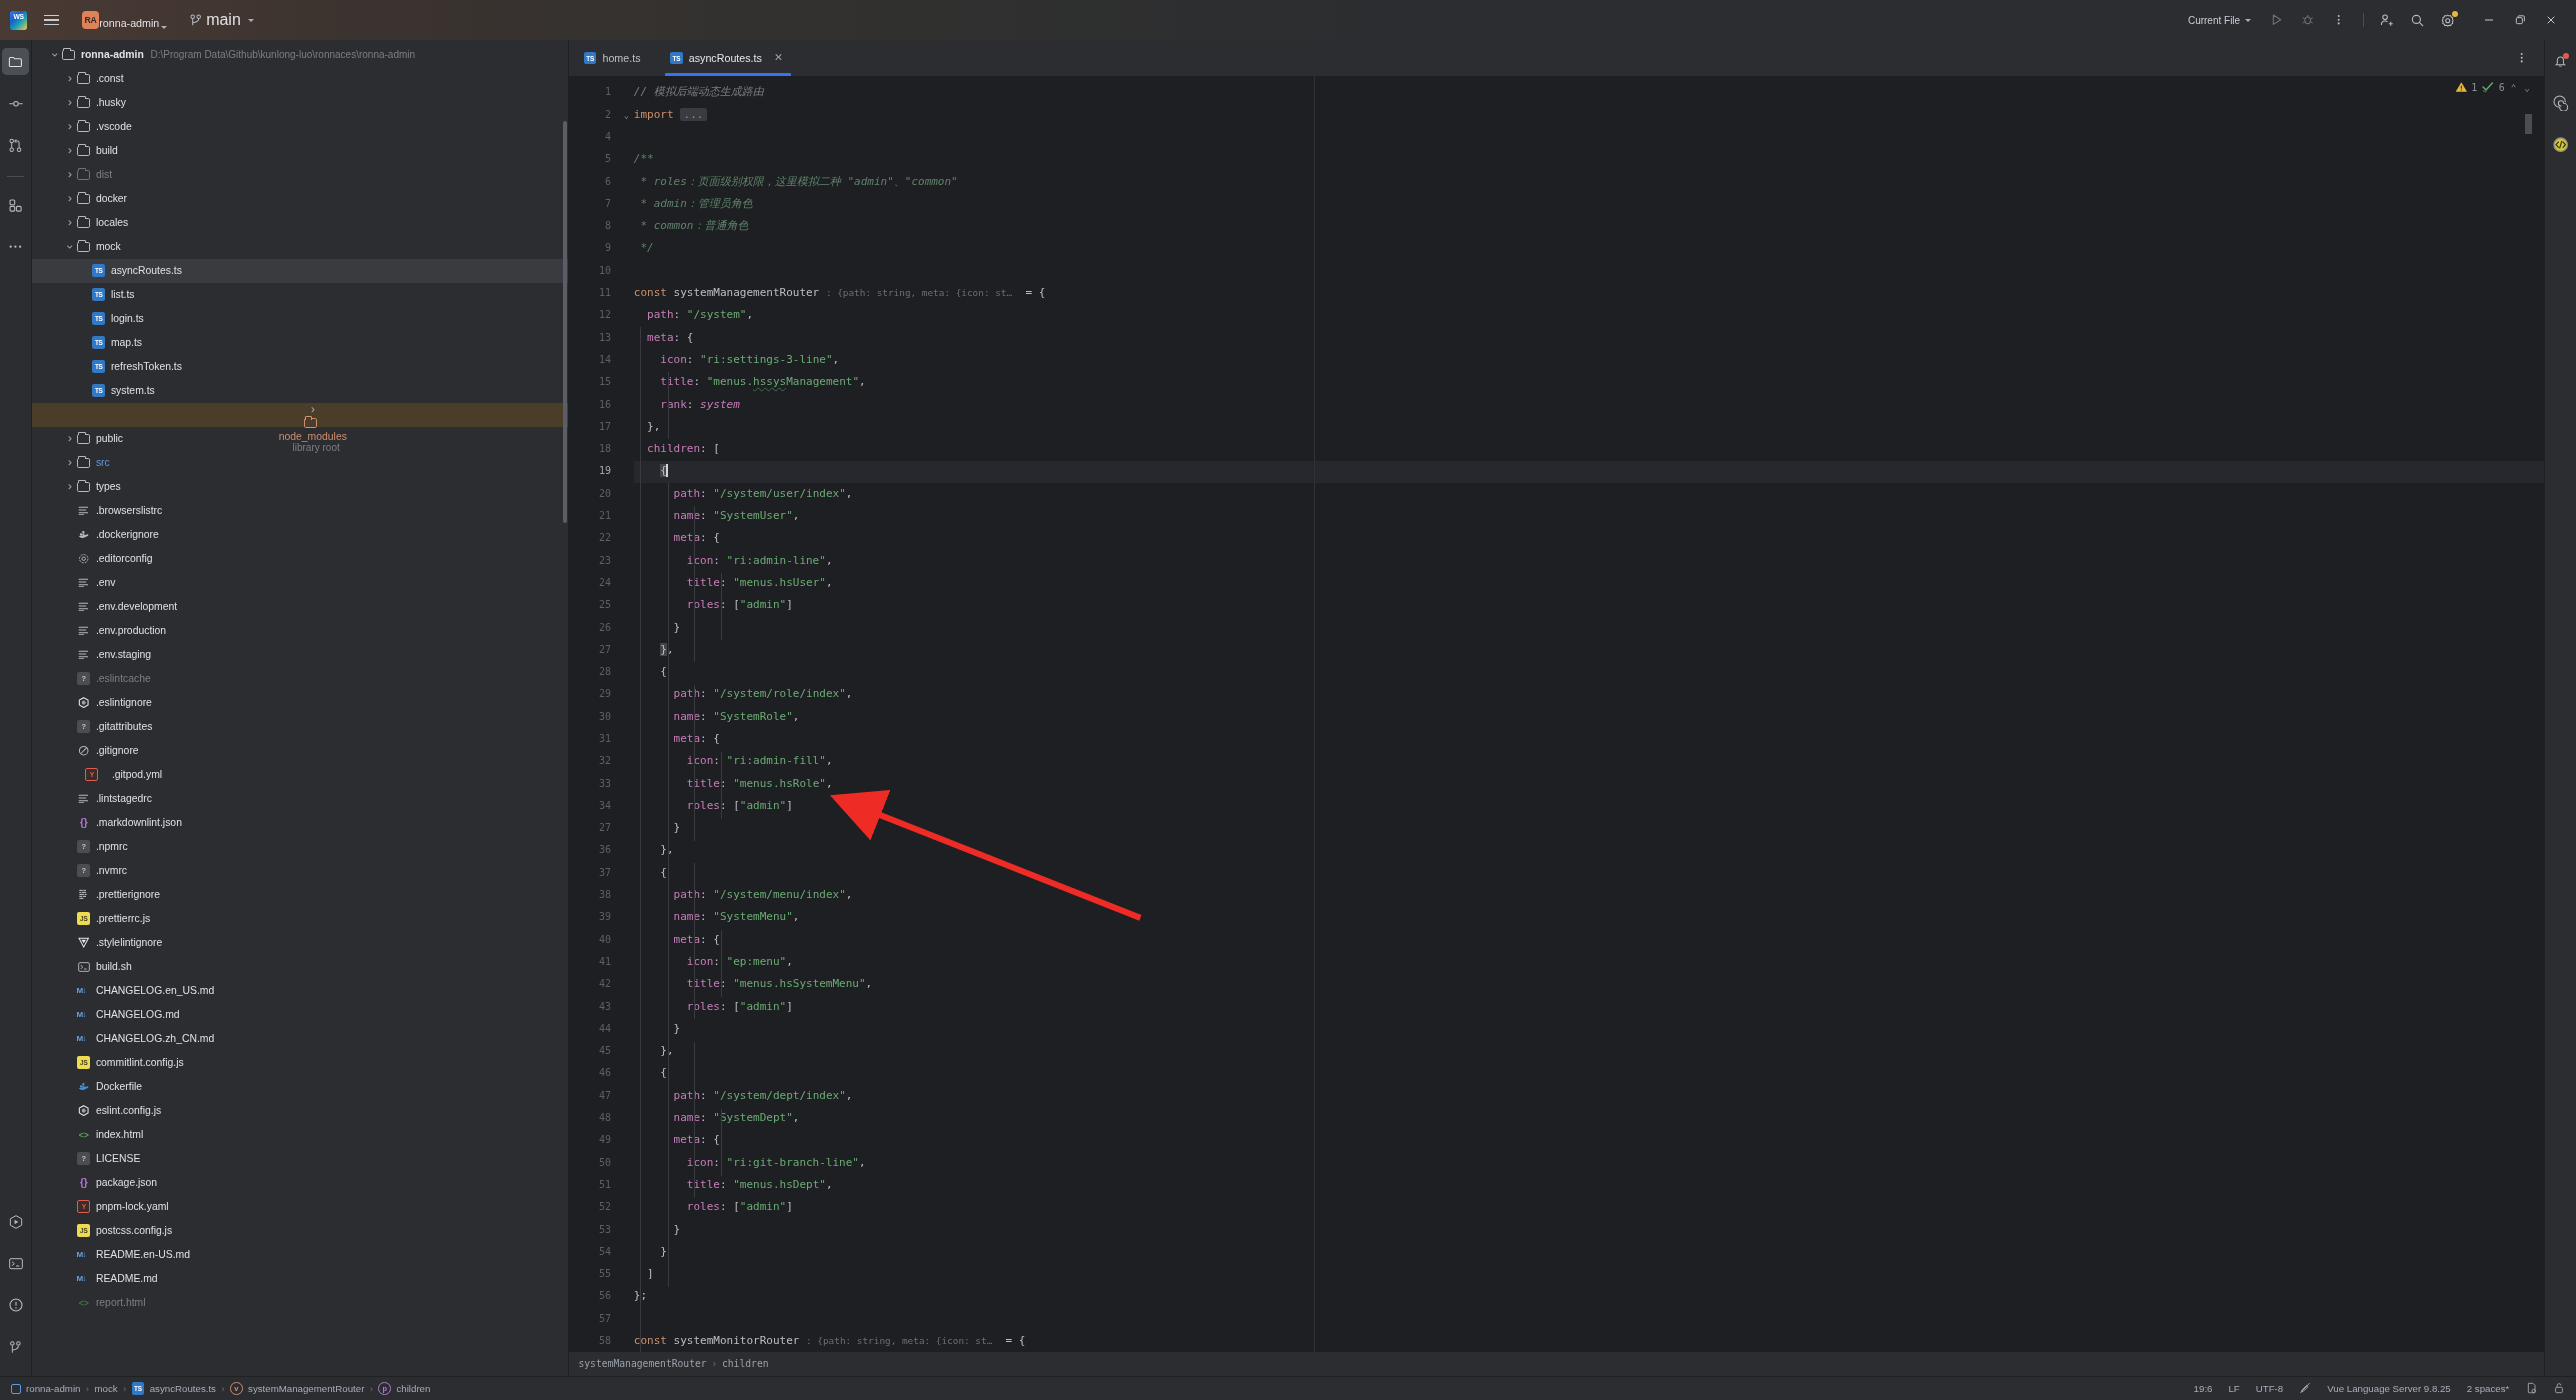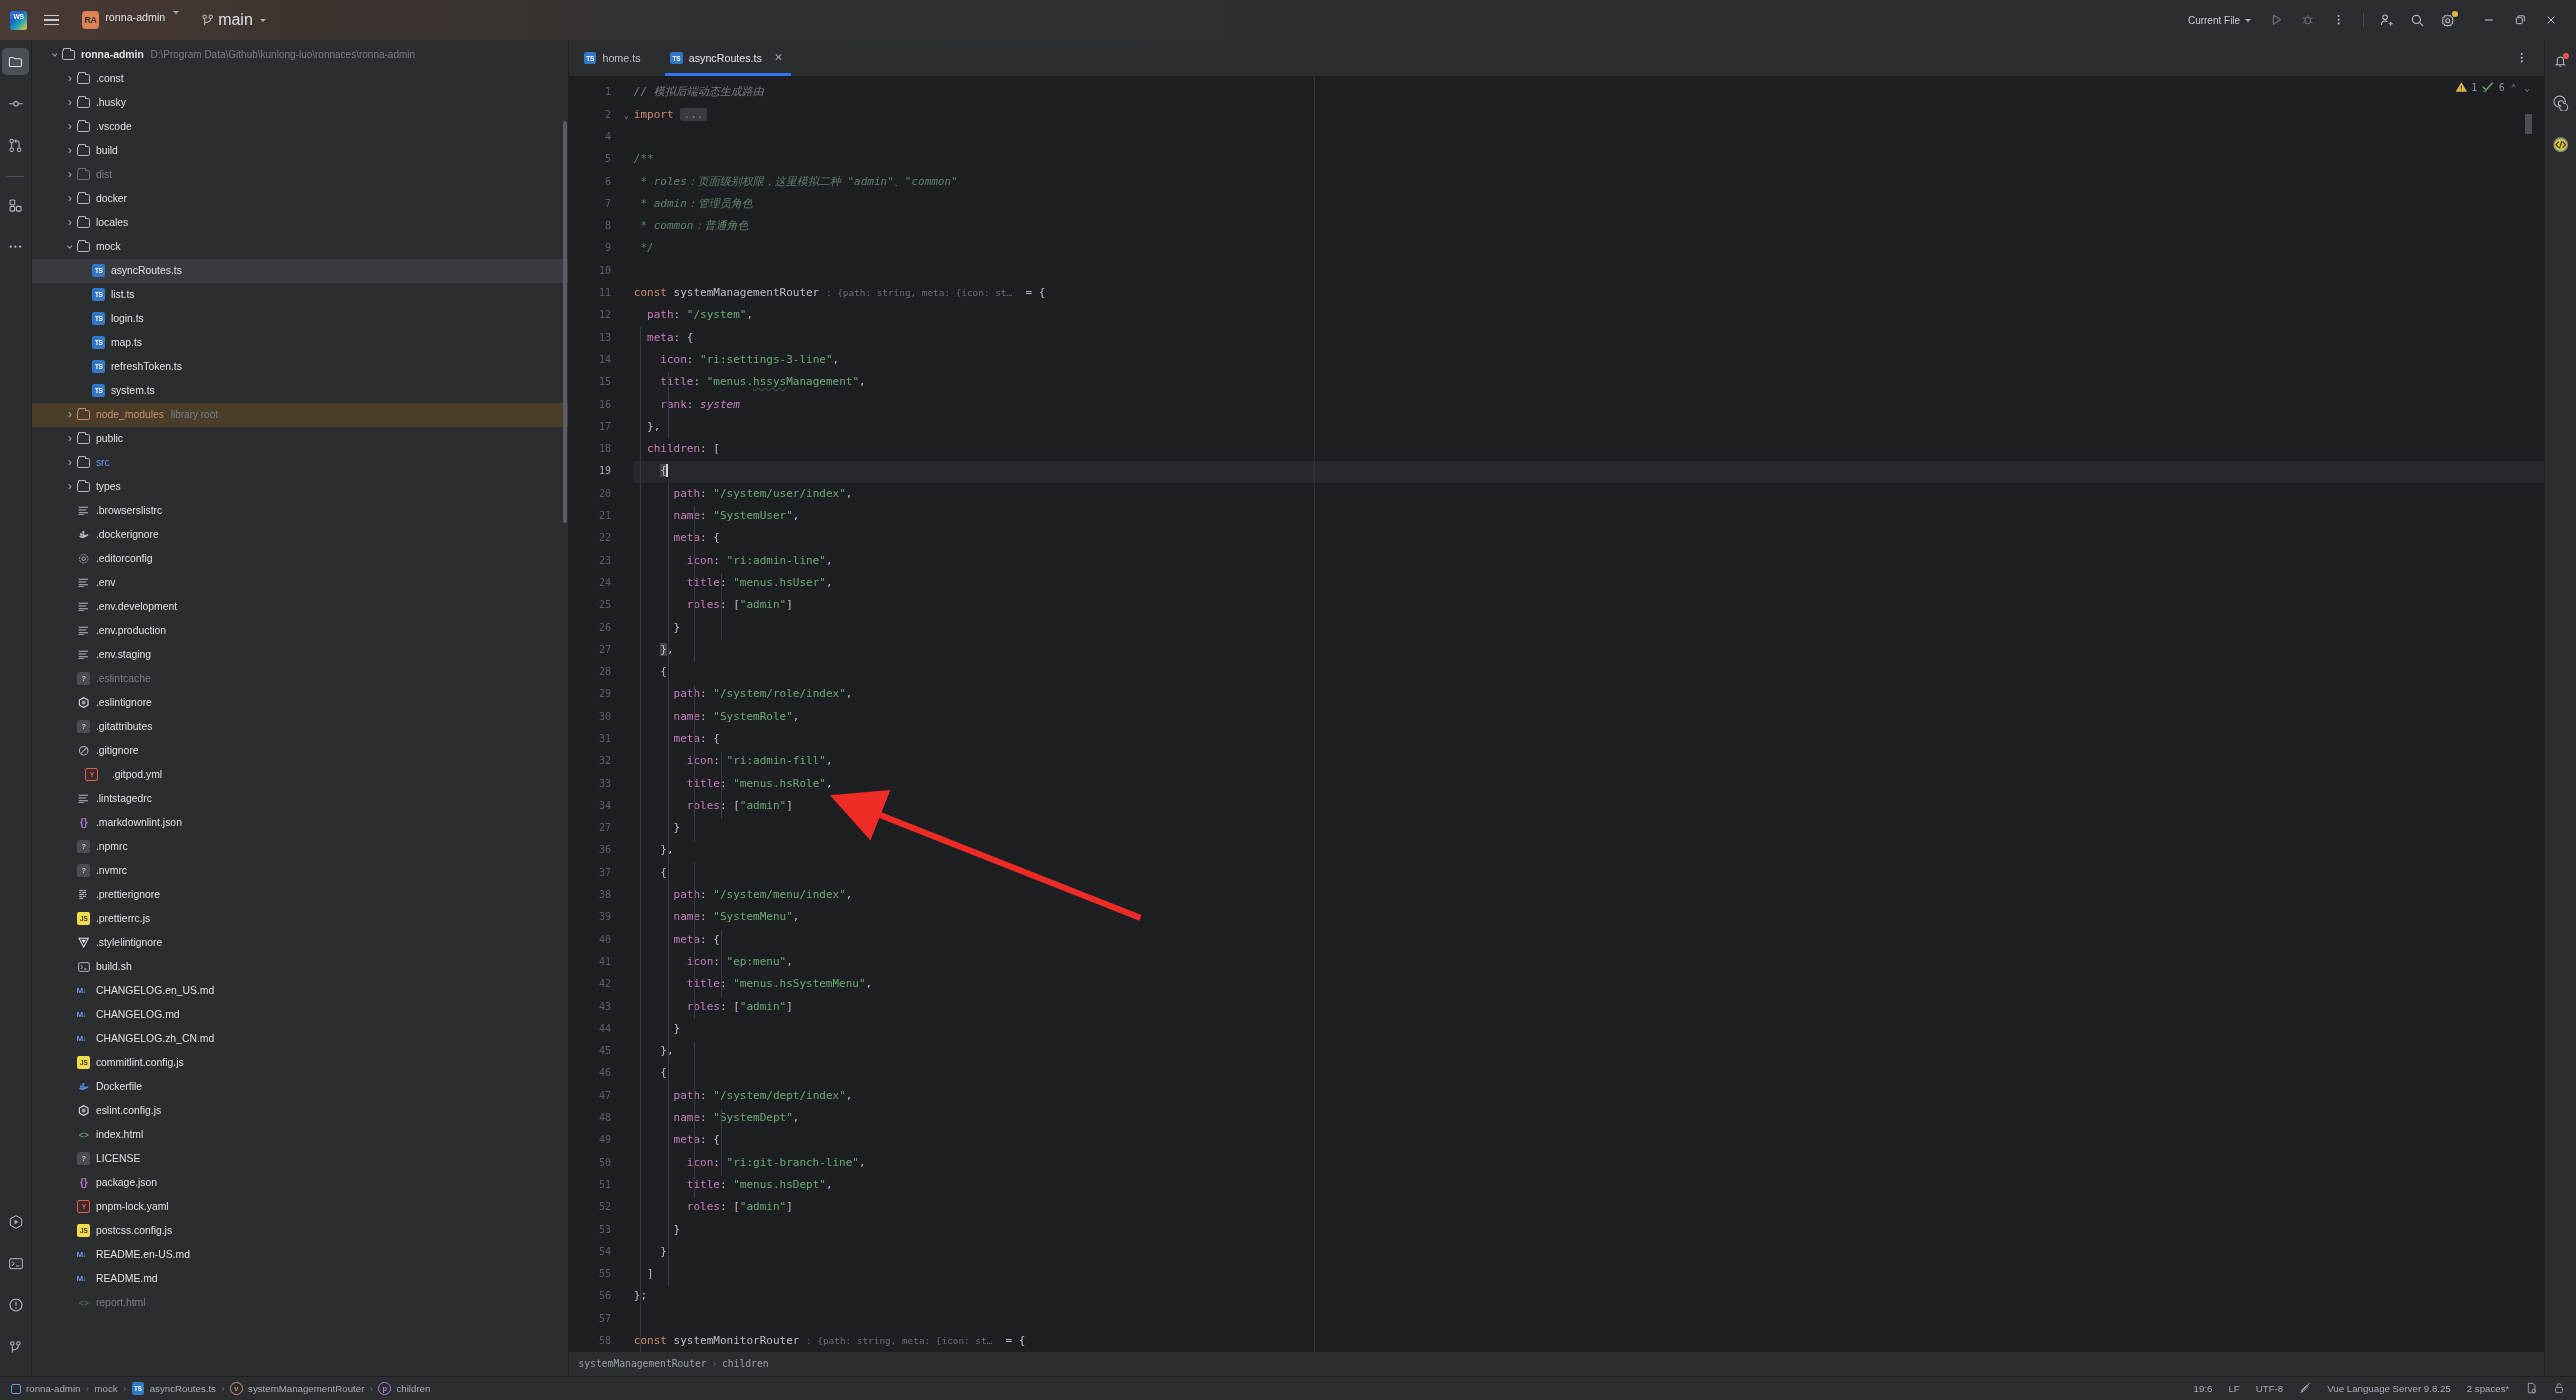--- a/index.html
+++ b/index.html
@@ -23,21 +23,21 @@
   .tb-ws { width: 24px; height: 24px; display:flex; align-items:center; justify-content:center; }
   .ws-logo { width: 17.4px; height: 19px; border-radius: 2.7px;
     background: linear-gradient(135deg,#2a7ff0 0%,#1f5fc4 35%,#17a2b8 60%,#f7c948 100%);
     position: relative; }
   .ws-logo::after{ content:"WS"; position:absolute; inset:2.7px 2px auto 2px; font-size:6.7px;
     font-weight:700; color:#fff; text-align:center; letter-spacing:-0.3px;}
   .tb-burger { width: 31px; height: 31px; display:flex; flex-direction:column; gap:3.4px;
     align-items:center; justify-content:center; margin-left: 5.4px; border-radius:4px; cursor:pointer;}
   .tb-burger i { display:block; width:14.8px; height:1.3px; background:#c8ccd4; }
   .proj-chip {
-    display:flex; align-items:flex-start; gap:6px; margin-left:9.4px; padding:2.7px 5.4px; border-radius:4px;
+    display:flex; align-items:flex-end; margin-left:9.4px; padding:2.7px 5.4px; border-radius:4px;
     cursor:pointer;
   }
   .proj-badge { width:17.4px;height:17.4px;border-radius:4px;background:#e08257;color:#2b2d30;
     font-size:8.7px;font-weight:700;display:flex;align-items:center;justify-content:center;letter-spacing:-0.2px;}
   .proj-name { font-size:10.7px; color:#dfe1e5; }
   .caret { width:0;height:0;border-left:3px solid transparent;border-right:3px solid transparent;
     border-top:3.4px solid #a8adb8; display:inline-block; margin-left:2px; }
   .branch-chip { display:flex; align-items:center; gap:4.7px; margin-left:12px; padding:2.7px 5.4px;
     border-radius:4px; cursor:pointer;}
   .branch-name { font-size:16px; color:#dfe1e5; }
@@ -69,21 +69,21 @@
 
   
   .projpanel { width:537px; flex:0 0 537px; background:#2b2d30; display:flex; flex-direction:column;
     border-right:0.7px solid #1f2022; position:relative; }
   .pp-head { height:28px; display:flex; align-items:center; padding-left:16px; gap:4px; cursor:pointer;}
   .pp-title { font-size:10.7px; font-weight:700; color:#dfe1e5; }
   .pp-tree { flex:1; overflow:hidden; position:relative; padding-top:2.7px; }
   .trow { height:24px; display:flex; align-items:center; font-size:10.4px; color:#dfe1e5;
     white-space:nowrap; cursor:pointer; padding-right:5.4px;}
   .trow.sel { background:#393b40; }
-  .trow.sel-lib { background:#4a3d2a; }
+  .trow.sel-lib { background:#4a3d2a;flex-direction:column; }
   .arrow { width:13.4px; height:13.4px; flex:0 0 13.4px; display:flex;align-items:center;justify-content:center;
     color:#9aa0aa; }
   .arrow svg{display:block;}
   .tspace { flex:0 0 13.4px; }
   .ticon { width:14.8px; flex:0 0 14.8px; display:flex; align-items:center; justify-content:center;
     margin-right:4.7px;}
   .tlabel.dim { color:#7a7f87; }
   .tlabel.blue { color:#5c9ce6; }
   .tlabel.orangetxt { color:#cf8e6d; }
   .tnote { color:#7a7f87; font-size:10px; margin-left:6.7px; }

